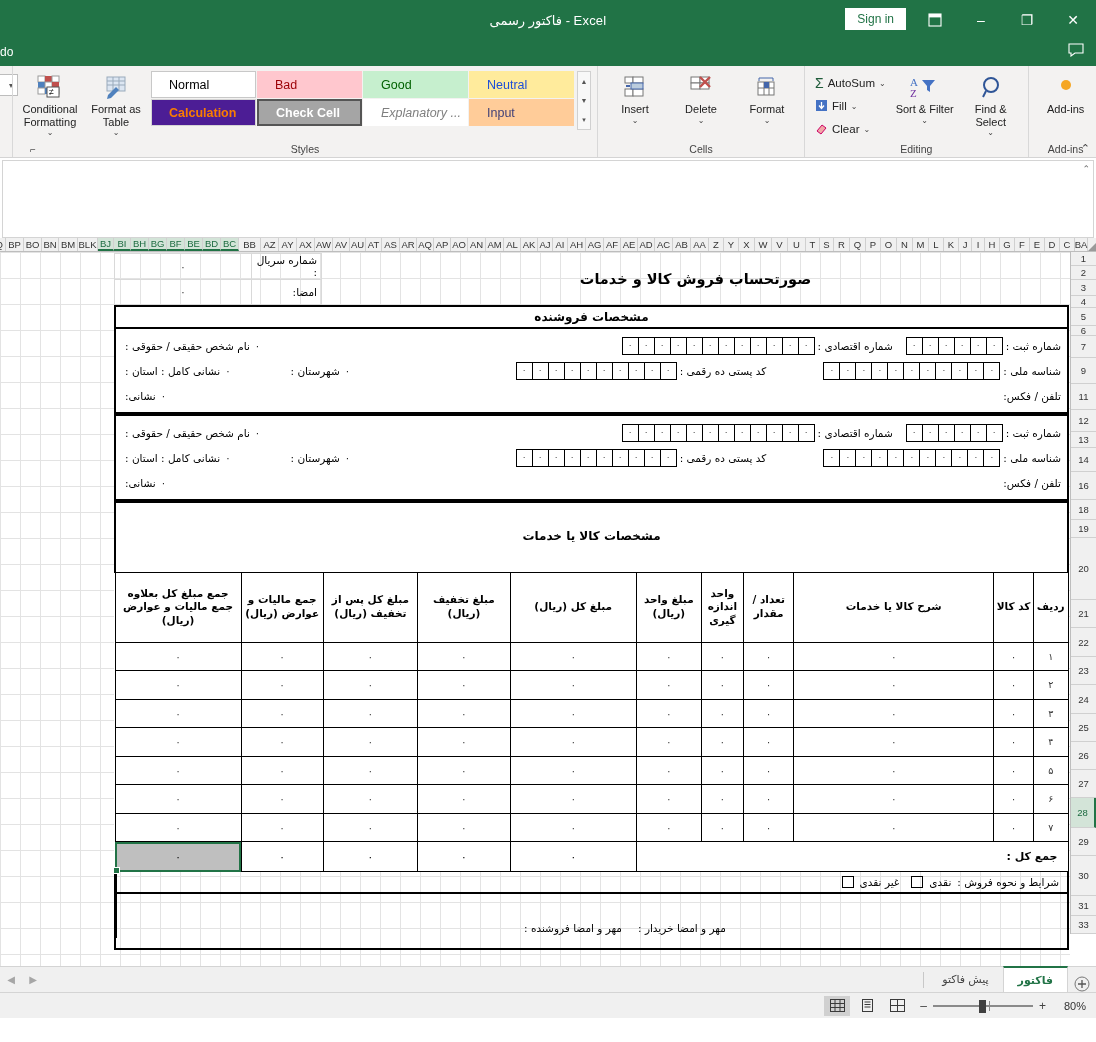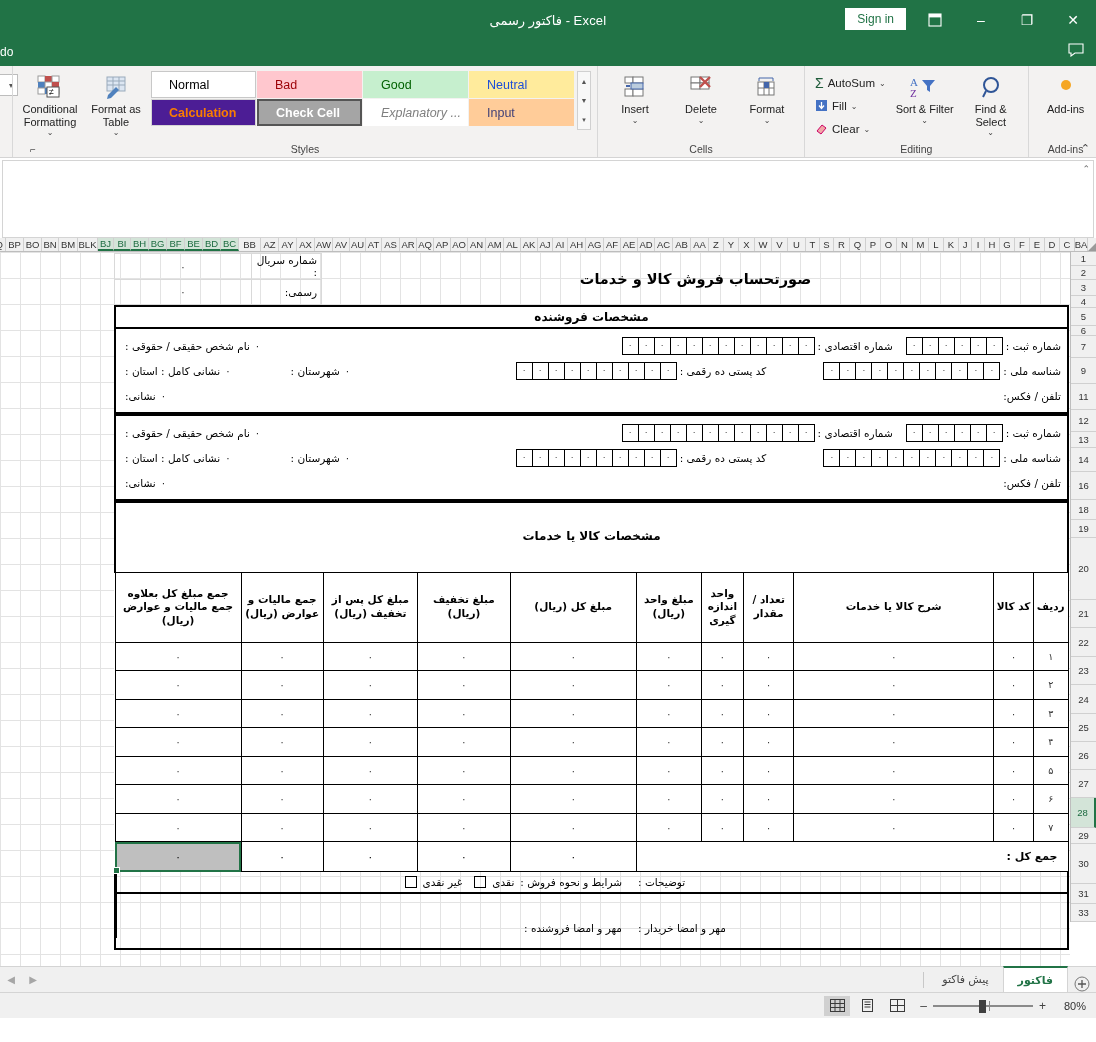--- a/index.html
+++ b/index.html
@@ -510,40 +510,40 @@
       <div class="rh" style="height: 18px;">19</div>
       <div class="rh" style="height: 62px;">20</div>
       <div class="rh" style="height: 28px;">21</div>
       <div class="rh" style="height: 29px;">22</div>
       <div class="rh" style="height: 28px;">23</div>
       <div class="rh" style="height: 29px;">24</div>
       <div class="rh" style="height: 28px;">25</div>
       <div class="rh" style="height: 28px;">26</div>
       <div class="rh" style="height: 28px;">27</div>
       <div class="rh sel" style="height: 30px;">28</div>
-      <div class="rh" style="height: 16px;">29</div>
+      <div class="rh" style="height: 28px;">29</div>
       <div class="rh" style="height: 40px;">30</div>
       <div class="rh" style="height: 20px;">31</div>
       <div class="rh" style="height: 18px;">33</div>
     </div>
 
   <div id="sheetarea">
     <div id="gridlines"></div>
 
     <div id="doc">
 
       <div id="doc-top">
         <div id="doc-title">صورتحساب فروش کالا و خدمات</div>
         <div id="serial-block">
           <div class="sbrow">
             <div class="sblabel">شماره سریال :</div>
             <div class="sbval">٠</div>
           </div>
           <div class="sbrow">
-            <div class="sblabel">رسمی:</div>
+            <div class="sblabel">امضا:</div>
             <div class="sbval">٠</div>
           </div>
         </div>
       </div>
 
       <div class="sect-title">مشخصات فروشنده</div>
       <div class="sect-body">
         <div class="prow">
           <div class="fld">
             <span class="lab">شماره ثبت :</span>
@@ -841,23 +841,20 @@
               <td class="c-total">٠</td>
               <td class="c-disc">٠</td>
               <td class="c-after">٠</td>
               <td class="c-tax">٠</td>
               <td class="c-grand selcell">٠</td>
             </tr>
         </tfoot>
       </table>
 
       <div class="botrow">
-        <div class="botcell left">
-          <span>توضیحات :</span>
-        </div>
         <div class="botcell right">
           <span>شرایط و نحوه فروش :</span>
           <span style="margin-right:6px">نقدی</span>
           <span class="chk"></span>
           <span style="margin-right:6px">غیر نقدی</span>
           <span class="chk"></span>
         </div>
       </div>
       <div class="botrow sigrow">
         <div class="botcell left">

